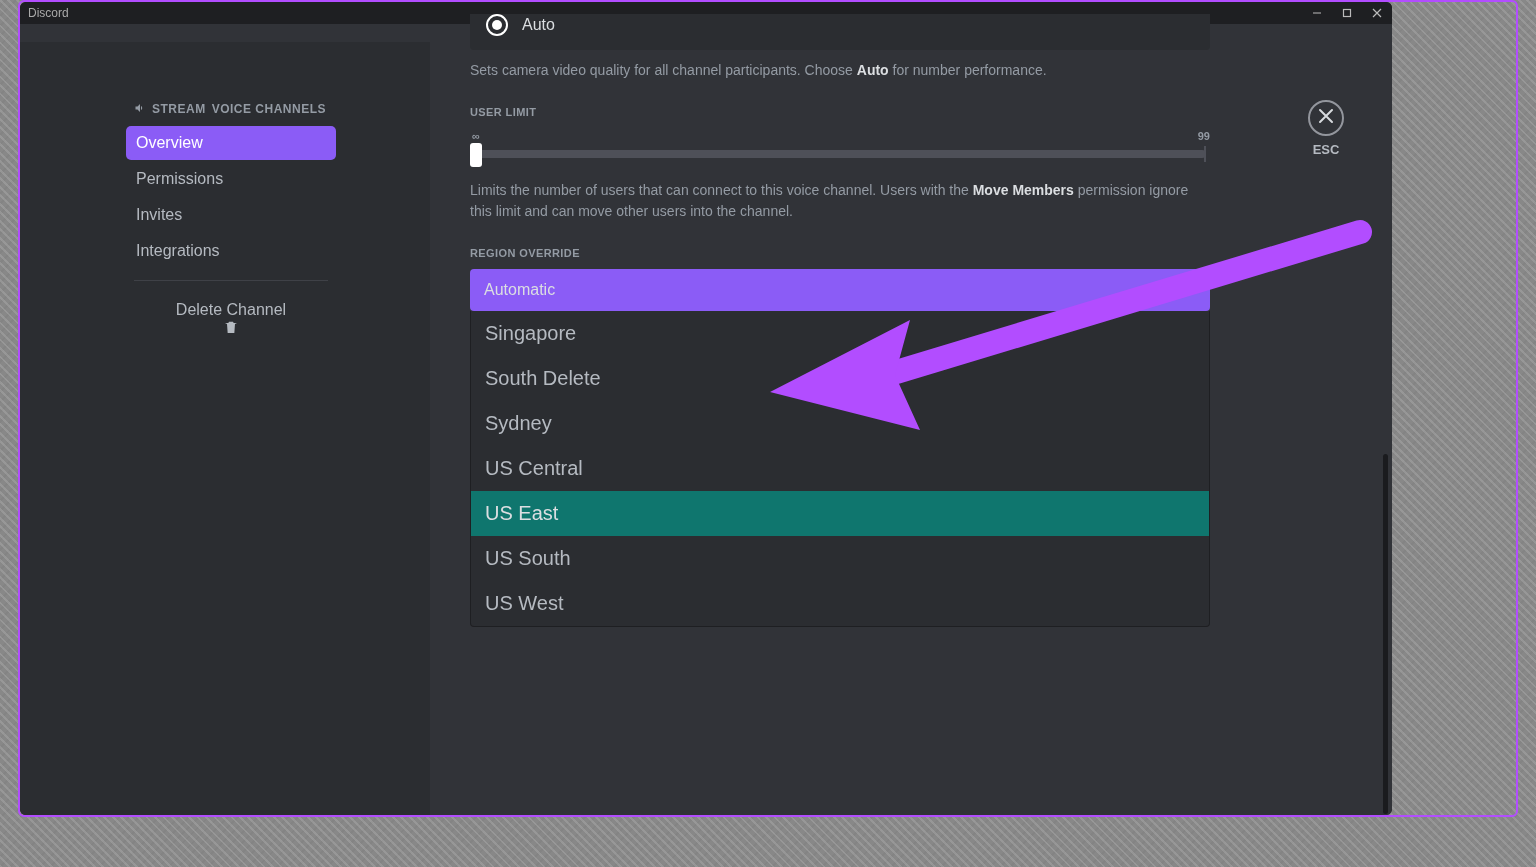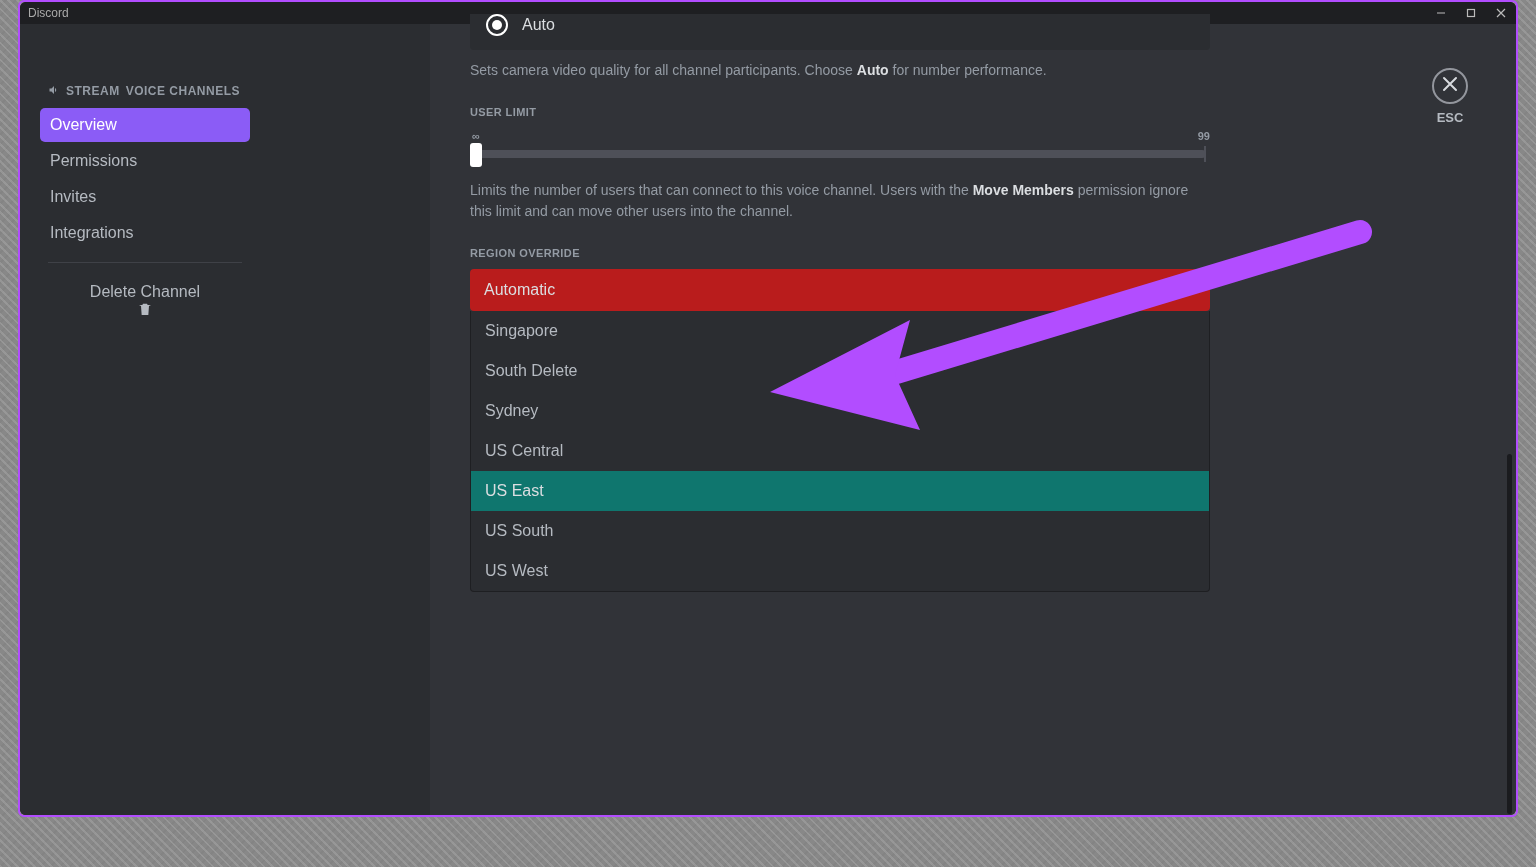--- a/index.html
+++ b/index.html
@@ -17,21 +17,21 @@
     position: absolute;
     left: 18px; top: 0; right: 18px; bottom: 50px;
     border: 2px solid #b24dff;
     border-radius: 6px;
     pointer-events: none;
     z-index: 50;
   }
   .window {
     position: absolute;
     left: 20px; top: 2px;
-    width: 1496px; height: 813px;
+    width: 1372px; height: 813px;
     background: #1e1f22;
     border-radius: 6px;
     overflow: hidden;
     display: flex; flex-direction: column;
   }
   .titlebar {
     height: 22px;
     background: #1e1f22;
     display: flex; align-items: center;
     padding: 0 8px;
@@ -52,21 +52,21 @@
   .content {
     flex: 1;
     display: flex;
     background: #313338;
     position: relative;
   }
   .sidebar {
     width: 410px;
     background: #2b2d31;
     padding: 60px 8px 20px 20px;
-    display: flex; justify-content: flex-start;
+    display: flex; justify-content: center; margin-top: 18px;
   }
   .sidebar-inner { width: 210px; }
   .side-header {
     font-size: 12px; font-weight: 700;
     color: #949ba4;
     letter-spacing: .5px;
     display: flex; align-items: center; gap: 6px;
     margin-bottom: 10px;
     padding: 0 8px;
   }
@@ -98,21 +98,21 @@
   }
   .main {
     flex: 1;
     padding: 0 40px 40px 40px;
     position: relative;
     color: #dbdee1;
   }
   .main-inner { max-width: 740px; }
   .close-circle {
     position: absolute;
-    right: 48px; top: 44px;
+    right: 48px; top: 76px;
     display: flex; flex-direction: column; align-items: center;
     gap: 6px;
     cursor: pointer;
   }
   .close-circle .circle {
     width: 36px; height: 36px;
     border: 2px solid #93969d;
     border-radius: 50%;
     display: flex; align-items: center; justify-content: center;
     color: #d7dade;
@@ -161,40 +161,40 @@
     position: absolute; top: 2px;
     font-size: 11px; font-weight: 700; color: #949ba4;
   }
   .slider-tick { position: absolute; top: 18px; width: 2px; height: 16px; background: #4e5058; }
   .slider-handle {
     position: absolute; top: 15px; left: 0;
     width: 12px; height: 24px;
     background: #fff; border-radius: 3px;
   }
   .dropdown {
-    background: #b91c1c;
+    background: #8b5cf6;
     border-radius: 4px;
     padding: 11px 14px;
     display: flex; align-items: center; justify-content: space-between;
     cursor: pointer;
     color: #dbdee1;
     font-size: 16px;
   }
   .dropdown-list {
     background: #2b2d31;
     border: 1px solid #1e1f22;
     border-top: none;
     border-radius: 0 0 4px 4px;
     max-height: 320px;
     overflow-y: auto;
   }
   .dd-item {
     padding: 11px 14px;
     color: #b5bac1;
-    font-size: 16px;
+    font-size: 20px;
     cursor: pointer;
   }
   .dd-item.hover { background: #0f766e; color: #dbdee1; }
   .dropdown-list::-webkit-scrollbar { width: 8px; }
   .dropdown-list::-webkit-scrollbar-track { background: transparent; }
   .dropdown-list::-webkit-scrollbar-thumb { background: #1a1b1e; border-radius: 4px; }
   .main-scrollbar {
     position: absolute; right: 4px; top: 430px; width: 5px; height: 360px;
     background: #1a1b1e; border-radius: 3px;
   }

